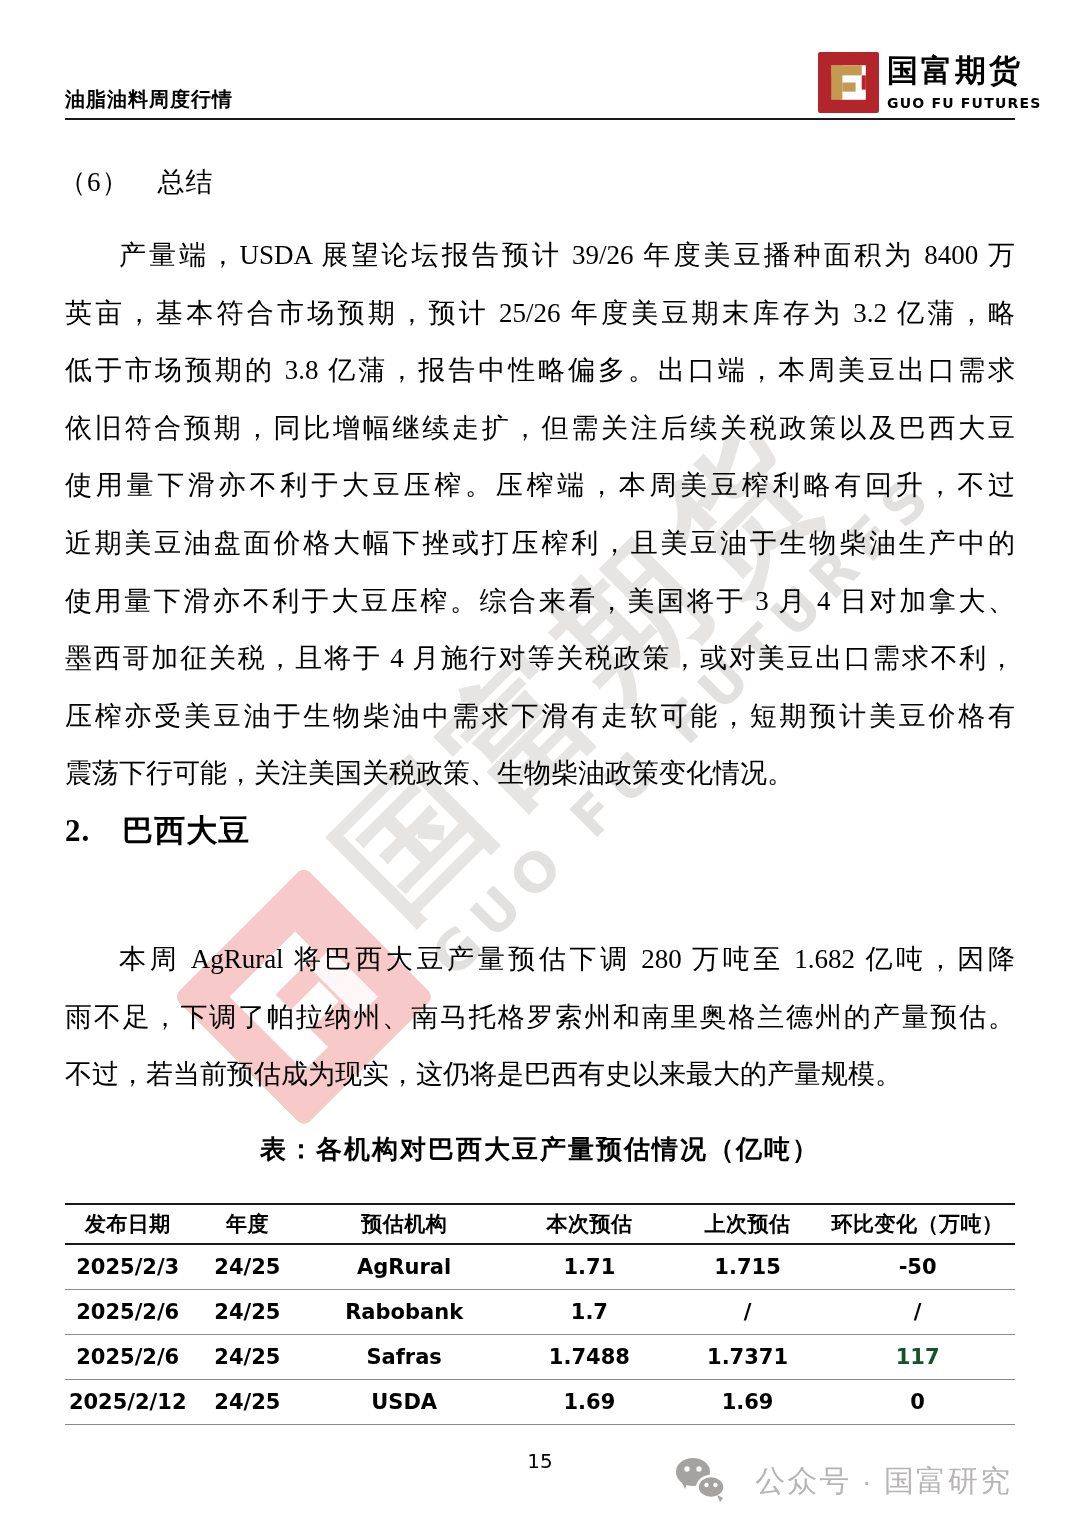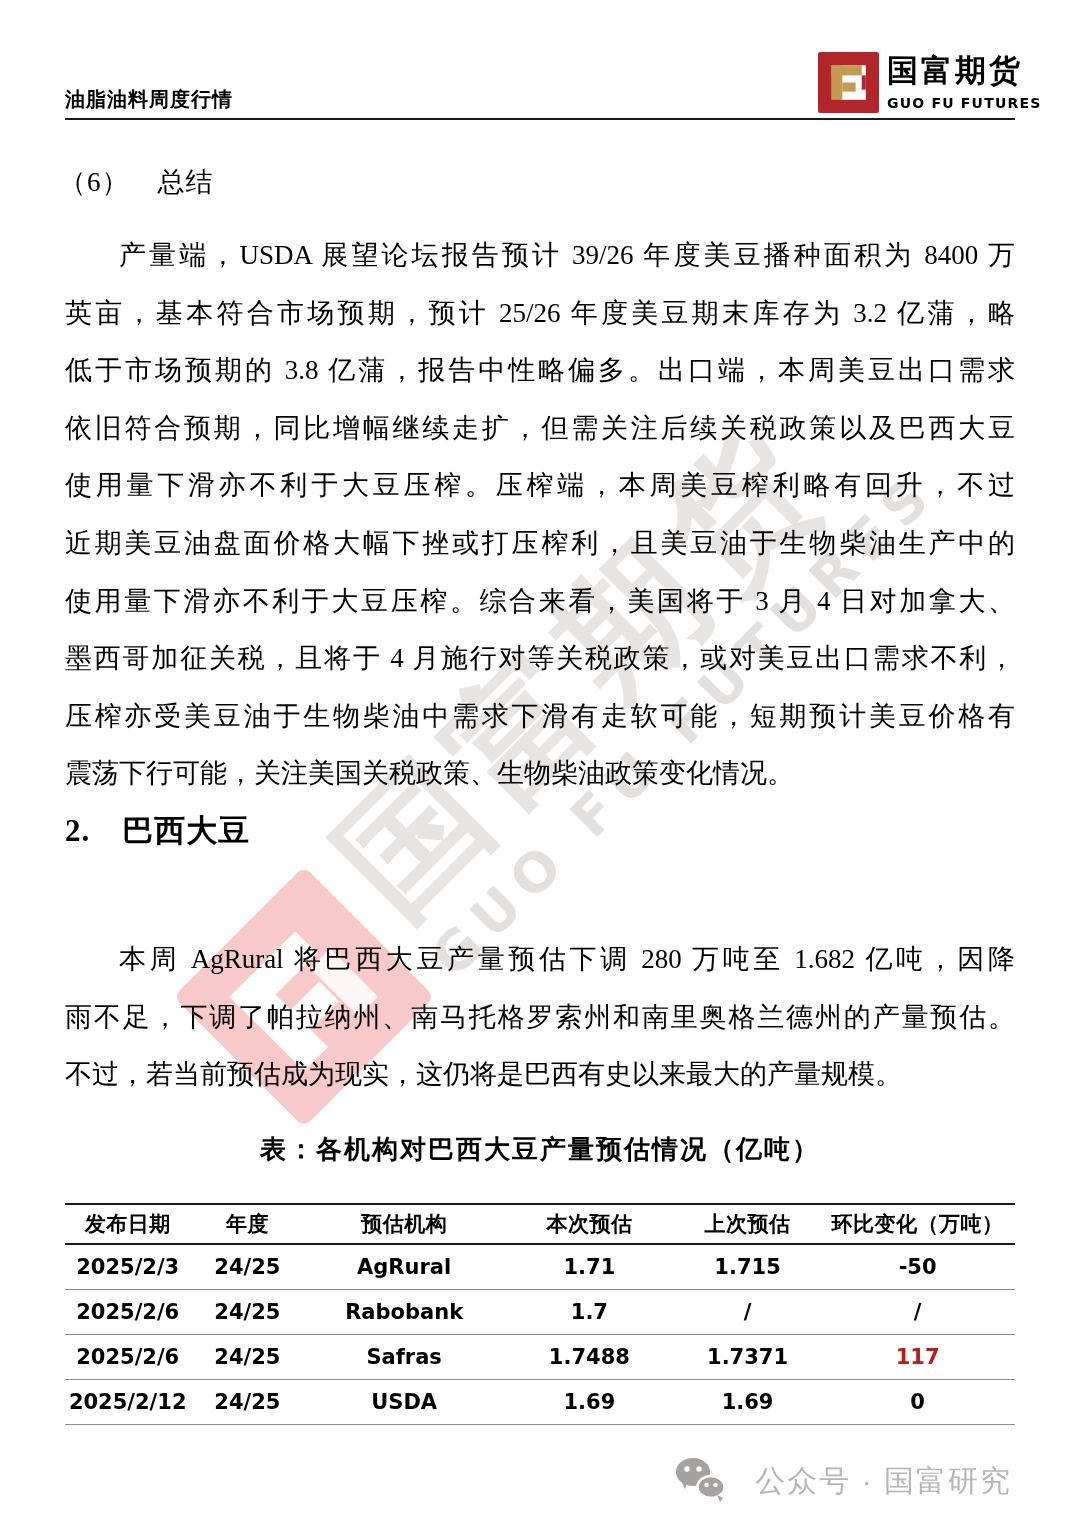--- a/index.html
+++ b/index.html
@@ -188,33 +188,34 @@
           <td>1.7</td>
           <td>/</td>
           <td style="color: rgb(0, 0, 0);">/</td>
         </tr>
         <tr>
           <td>2025/2/6</td>
           <td>24/25</td>
           <td>Safras</td>
           <td>1.7488</td>
           <td>1.7371</td>
-          <td style="color: #b91c1c;">117</td>
+          <td style="color: #14532d;">117</td>
         </tr>
         <tr>
           <td>2025/2/12</td>
           <td>24/25</td>
           <td>USDA</td>
           <td>1.69</td>
           <td>1.69</td>
           <td style="color: rgb(0, 0, 0);">0</td>
         </tr>
       </tbody>
     </table>
 
+    <div class="page-number">15</div>
 
     <div class="wechat-badge">
       <svg class="wechat-icon" viewBox="0 0 54 50" xmlns="http://www.w3.org/2000/svg">
         <ellipse cx="19" cy="16" rx="17" ry="14" fill="#a5a2a2"></ellipse>
         <polygon points="8,27 14,25 11,33" fill="#a5a2a2"></polygon>
         <circle cx="13" cy="13" r="2.7" fill="#ffffff"></circle>
         <circle cx="25" cy="13" r="2.7" fill="#ffffff"></circle>
         <ellipse cx="37" cy="31" rx="13.5" ry="11" fill="#a5a2a2" stroke="#ffffff" stroke-width="2.5"></ellipse>
         <polygon points="49,42 43,39 46,46" fill="#a5a2a2"></polygon>
         <circle cx="32.5" cy="29" r="2.2" fill="#ffffff"></circle>

